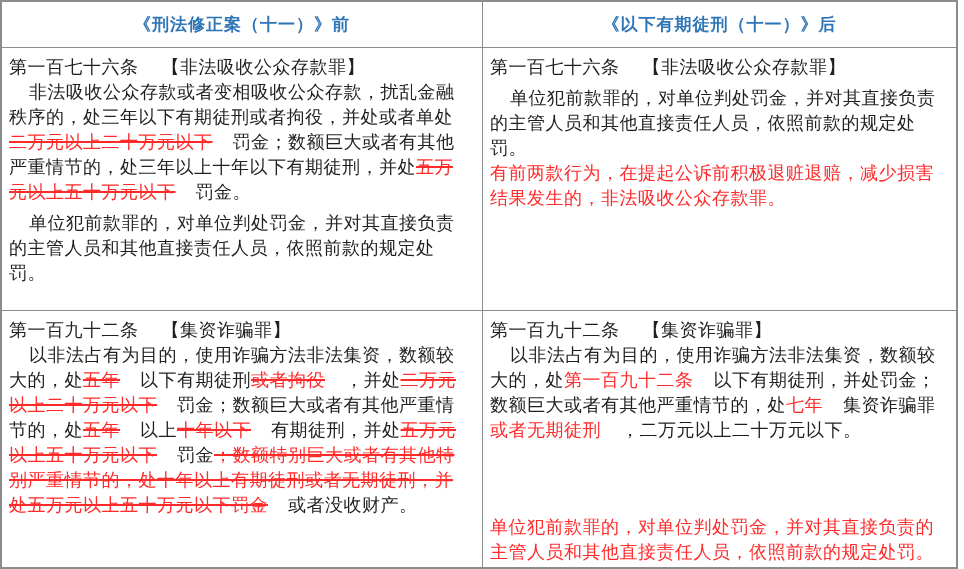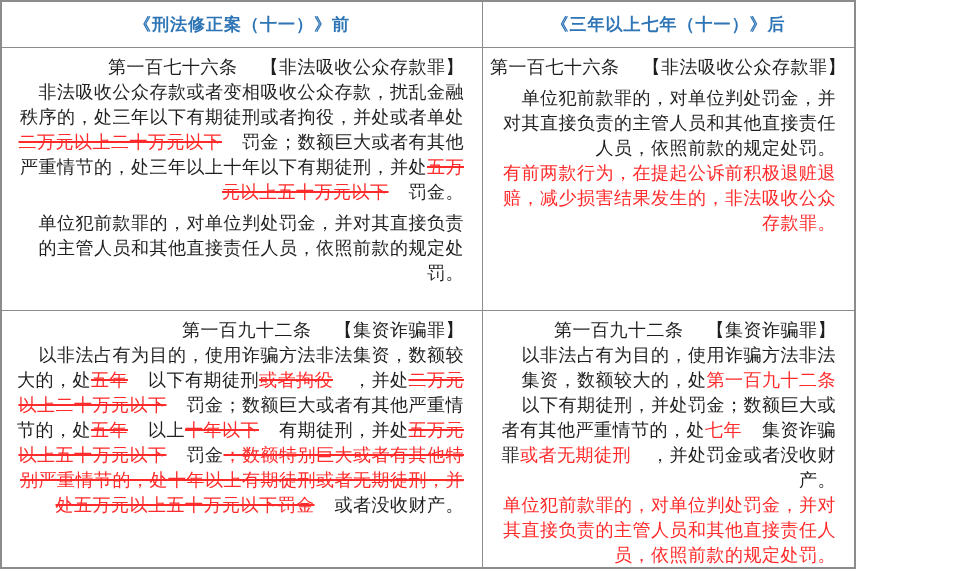--- a/index.html
+++ b/index.html
@@ -1,24 +1,23 @@
 <!DOCTYPE html>
 <html style="--blue: #2e75b6; --red: #ff2a2a; --text: #1f1f1f; --border: #8c8c8c;"><head>
 <meta charset="utf-8">
 <style>
   html,body{margin:0;padding:0;background:#ffffff;}
   .doc{
-    width:856px;height:569px;box-sizing:border-box;
+    width:958px;height:569px;box-sizing:border-box;
     border:2px solid var(--border,#8c8c8c);
     display:grid;
     grid-template-columns:481px 1fr;
     grid-template-rows:46px 263px 1fr;
     background:#fff;
     font-family:"DejaVu Sans","Liberation Sans",sans-serif;
-    text-align:right;
   }
   .cell{box-sizing:border-box;border-right:1px solid var(--border,#8c8c8c);border-bottom:1px solid var(--border,#8c8c8c);overflow:hidden;}
   .cell.last-col{border-right:none;}
   .cell.last-row{border-bottom:none;}
   .th{
     display:flex;align-items:center;justify-content:center;
     color:var(--blue,#2e75b6);font-weight:bold;font-size:17px;letter-spacing:1px;
   }
   .td{
     padding:6px 18px 3px 7px;
@@ -34,38 +33,38 @@
   .seg-normal{color:var(--text,#1f1f1f);margin-left:20px;}
   .seg-added{color:var(--red,#ff2a2a);}
   .seg-deleted{color:var(--red,#ff2a2a);text-decoration:line-through;text-decoration-thickness:2px;}
 </style>
 </head>
 <body>
 
 <div class="doc">
 
   <div class="cell th">《刑法修正案（十一）》前</div>
-  <div class="cell th last-col">《三年以上七年（十一）》后</div>
+  <div class="cell th last-col">《以下有期徒刑（十一）》后</div>
 
   <div class="cell td">
     <div class="article-line"><span>第一百七十六条</span><span class="article-title">【非法吸收公众存款罪】</span></div>
   <p class="para"><span class="seg-normal">非法吸收公众存款或者变相吸收公众存款，扰乱金融秩序的，处三年以下有期徒刑或者拘役，并处或者单处</span><span class="seg-deleted">二万元以上二十万元以下</span><span class="seg-normal">罚金；数额巨大或者有其他严重情节的，处三年以上十年以下有期徒刑，并处</span><span class="seg-deleted">五万元以上五十万元以下</span><span class="seg-normal">罚金。</span></p>
       <p class="para gap"><span class="seg-normal">单位犯前款罪的，对单位判处罚金，并对其直接负责的主管人员和其他直接责任人员，依照前款的规定处罚。</span></p>
     </div>
 
   <div class="cell td last-col">
     <div class="article-line"><span>第一百七十六条</span><span class="article-title">【非法吸收公众存款罪】</span></div>
       <p class="para gap"><span class="seg-normal">单位犯前款罪的，对单位判处罚金，并对其直接负责的主管人员和其他直接责任人员，依照前款的规定处罚。</span></p>
       <p class="para"><span class="seg-added">有前两款行为，在提起公诉前积极退赃退赔，减少损害结果发生的，非法吸收公众存款罪。</span></p>
     </div>
 
   <div class="cell td last-row">
     <div class="article-line"><span>第一百九十二条</span><span class="article-title">【集资诈骗罪】</span></div>
   <p class="para"><span class="seg-normal">以非法占有为目的，使用诈骗方法非法集资，数额较大的，处</span><span class="seg-deleted">五年</span><span class="seg-normal">以下有期徒刑</span><span class="seg-deleted">或者拘役</span><span class="seg-normal">，并处</span><span class="seg-deleted">二万元以上二十万元以下</span><span class="seg-normal">罚金；数额巨大或者有其他严重情节的，处</span><span class="seg-deleted">五年</span><span class="seg-normal">以上</span><span class="seg-deleted">十年以下</span><span class="seg-normal">有期徒刑，并处</span><span class="seg-deleted">五万元以上五十万元以下</span><span class="seg-normal">罚金</span><span class="seg-deleted">；数额特别巨大或者有其他特别严重情节的，处十年以上有期徒刑或者无期徒刑，并处五万元以上五十万元以下罚金</span><span class="seg-normal">或者没收财产。</span></p>
     </div>
 
   <div class="cell td last-col last-row">
     <div class="article-line"><span>第一百九十二条</span><span class="article-title">【集资诈骗罪】</span></div>
-  <p class="para"><span class="seg-normal">以非法占有为目的，使用诈骗方法非法集资，数额较大的，处</span><span class="seg-added">第一百九十二条</span><span class="seg-normal">以下有期徒刑，并处罚金；数额巨大或者有其他严重情节的，处</span><span class="seg-added">七年</span><span class="seg-normal">集资诈骗罪</span><span class="seg-added">或者无期徒刑</span><span class="seg-normal">，并处罚金或者没收财产。</span></p>
+  <p class="para"><span class="seg-normal">以非法占有为目的，使用诈骗方法非法集资，数额较大的，处</span><span class="seg-added">第一百九十二条</span><span class="seg-normal">以下有期徒刑，并处罚金；数额巨大或者有其他严重情节的，处</span><span class="seg-added">七年</span><span class="seg-normal">集资诈骗罪</span><span class="seg-added">或者无期徒刑</span><span class="seg-normal">，二万元以上二十万元以下。</span></p>
       <p class="para push-bottom"><span class="seg-added">单位犯前款罪的，对单位判处罚金，并对其直接负责的主管人员和其他直接责任人员，依照前款的规定处罚。</span></p>
     </div>
 
 </div>
 
 </body></html>

